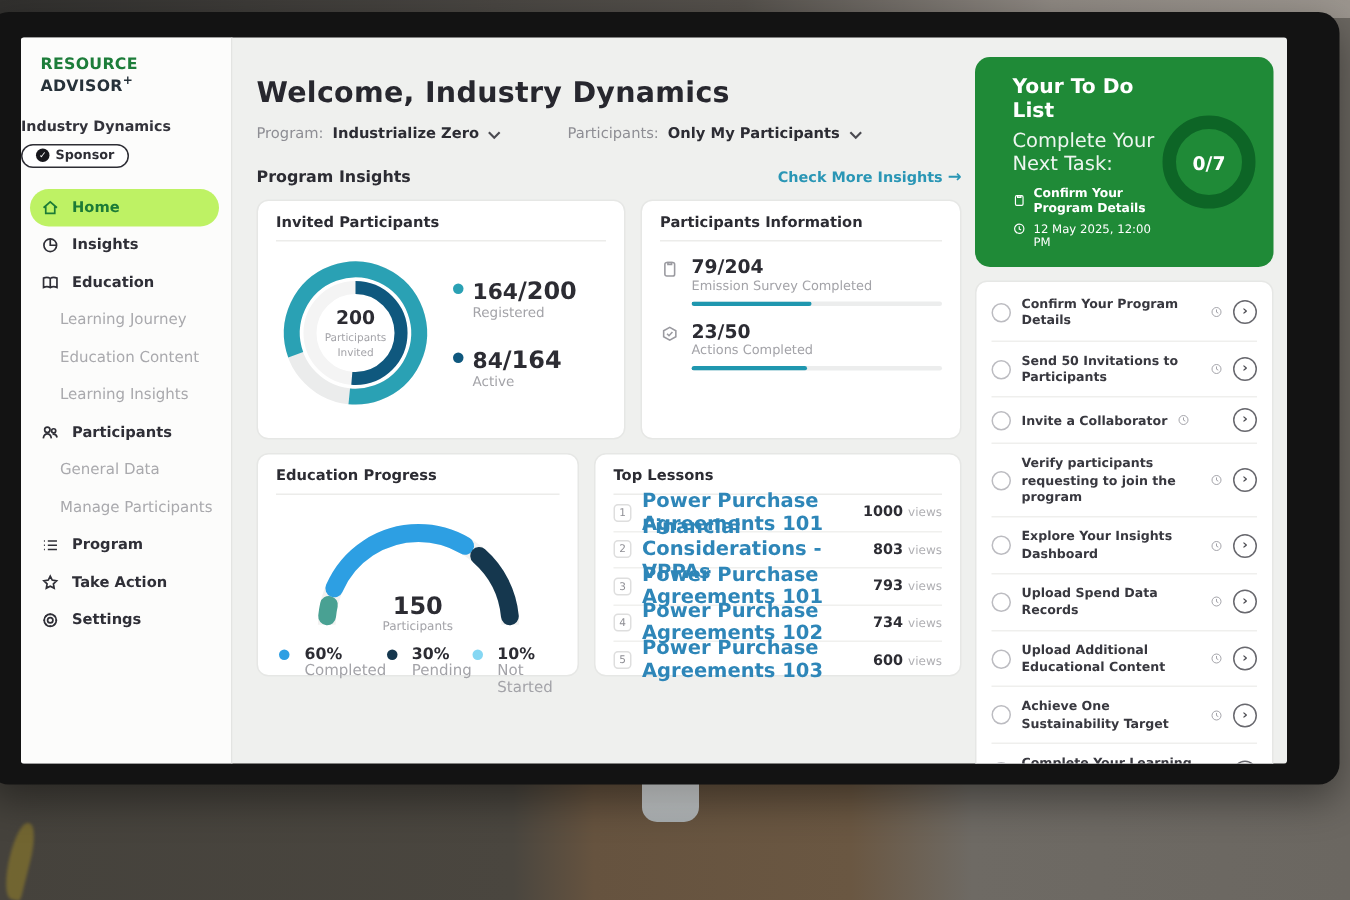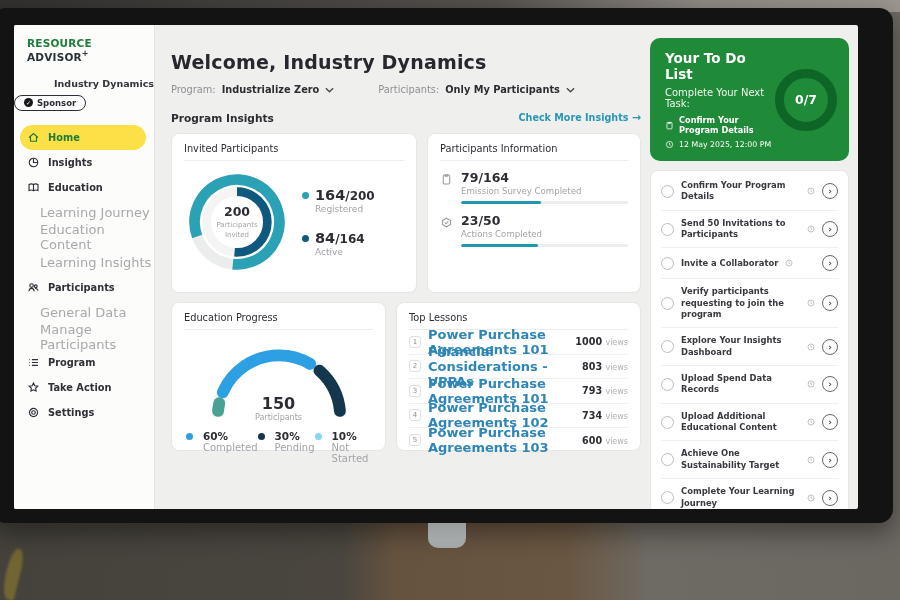--- a/index.html
+++ b/index.html
@@ -18,62 +18,62 @@
   
   .monitor { position:absolute; left:-8px; top:8px; width:901px; height:515px;
              background:#131313; border-radius:14px; box-shadow:0 10px 26px rgba(0,0,0,.4); }
   .screen { position:absolute; left:22px; top:17px; width:844px; height:484px;
             background:#eff0ee; overflow:hidden; display:flex; border-radius:2px; }
 
   
   .sidebar { width:141px; background:#fcfcfb; border-right:1px solid #e3e4e2; padding:10px 0 0 0; flex:none; }
   .logo { padding:2px 0 0 13px; font-size:10.5px; font-weight:bold; letter-spacing:.2px; }
   .logo .g { color:#1d7d3a; } .logo .d { color:#27323a; } .logo .plus { color:#27323a; font-size:8px; vertical-align:super; }
-  .org { text-align:right; font-size:9.5px; font-weight:bold; color:#33333b; margin-top:15px; }
+  .org { text-align:left; font-size:9.5px; font-weight:bold; color:#33333b; margin-top:15px; }
   .badge-wrap { display:flex; margin-top:6px; }
   .badge { display:inline-flex; align-items:center; gap:4px; border:1.4px solid #2e2e35; border-radius:11px;
            padding:2px 9px; font-size:8.5px; font-weight:bold; color:#2e2e35; background:#fff; cursor:pointer; }
   .badge .dot { width:9px; height:9px; border-radius:50%; background:#17171c; color:#fff; font-size:6px;
                 display:flex; align-items:center; justify-content:center; }
   .nav { margin-top:14px; }
   .nav-item { display:flex; align-items:center; gap:8px; height:25px; padding-left:13px;
               font-size:9.8px; font-weight:bold; color:#2f2f37; cursor:pointer; }
   .nav-item svg { width:13px; height:13px; stroke:#2f2f37; fill:none; stroke-width:1.4; flex:none; }
-  .nav-item.active { background:#fde047; border-radius:14px; margin:0 8px 0 6px; padding-left:7px; color:#1c7b36; }
+  .nav-item.active { background:#bef264; border-radius:14px; margin:0 8px 0 6px; padding-left:7px; color:#1c7b36; }
   .nav-item.active svg { stroke:#1c7b36; }
-  .nav-item.sub { color:#a9a9ad; font-weight:normal; padding-left:26px; font-size:13px; }
+  .nav-item.sub { color:#a9a9ad; font-weight:normal; padding-left:26px; font-size:10px;text-align:right; }
 
   
   .main { width:495px; flex:none; padding:26px 9px 0 16px; }
   h1.welcome { font-size:19px; font-weight:bold; color:#27272e; letter-spacing:.2px; }
   .filters { display:flex; gap:44px; margin-top:11px; font-size:9.8px; align-items:center; }
   .filter { display:flex; align-items:center; gap:6px; cursor:pointer; }
   .filter .lab { color:#8e8e94; }
   .filter .val { color:#2c2c33; font-weight:bold; }
   .filter svg { width:9px; height:6px; stroke:#4a4a50; stroke-width:1.6; fill:none; }
   .sec-row { display:flex; justify-content:space-between; align-items:center; margin-top:16px; }
   .sec-title { font-size:10.6px; font-weight:bold; color:#2c2c33; }
   .sec-link { font-size:9.6px; font-weight:bold; color:#2a96b5; text-decoration:none; cursor:pointer; }
   .sec-link .arr { font-size:11px; }
   .cards { display:flex; gap:10px; margin-top:9px; }
   .card { background:#fff; border:1px solid #e6e7e5; border-radius:8px; padding:9px 12px 8px 12px; }
-  .card-title { font-size:9.8px; font-weight:normal; color:#2c2c33; padding-bottom:6px; border-bottom:1px solid #ececea; }
+  .card-title { font-size:9.8px; font-weight:bold; color:#2c2c33; padding-bottom:6px; border-bottom:1px solid #ececea; }
 
   
   .card.invited { width:246px; height:160px; }
   .donut-row { display:flex; align-items:center; gap:12px; margin-top:8px; }
   .donut-wrap { position:relative; width:106px; height:106px; flex:none; }
   .donut-center { position:absolute; inset:0; display:flex; flex-direction:column; align-items:center; justify-content:center; text-align:center; }
   .donut-center .big { font-size:12.5px; font-weight:bold; color:#2c2c33; }
   .donut-center .small { font-size:7px; color:#a3a3a8; width:56px; line-height:1.3; margin-top:2px; }
   .dlegend { display:flex; flex-direction:column; gap:16px; }
   .dleg-item { display:flex; align-items:flex-start; gap:6px; }
   .dleg-dot { width:7px; height:7px; border-radius:50%; margin-top:5px; flex:none; }
   .dleg-val { font-size:14.5px; font-weight:bold; color:#2c2c33; }
-  .dleg-val .tot { font-size:12px;margin-top:48px; }
+  .dleg-val .tot { font-size:16px;margin-top:48px; }
   .dleg-lab { font-size:9px; color:#a3a3a8; margin-top:1px; }
 
   
   .card.pinfo { width:214px; height:160px; }
   .info-row { display:flex; gap:8px; margin-top:9px; align-items:flex-start; }
   .info-row svg { width:13px; height:13px; stroke:#9a9aa0; fill:none; stroke-width:1.3; flex:none; margin-top:3px; }
   .info-body { flex:1; }
   .info-val { font-size:12.5px; font-weight:bold; color:#2c2c33; }
   .info-lab { font-size:8.6px; color:#a3a3a8; margin-top:1px; }
   .bar { height:3px; background:#eceded; border-radius:2px; margin-top:5px; overflow:hidden; }
@@ -96,25 +96,25 @@
   .lesson-row { display:flex; align-items:center; gap:7px; height:24.5px; border-bottom:1px solid #f993; border-bottom:1px solid #f0f0ee; }
   .lesson-row:last-child { border-bottom:none; }
   .rank { width:12px; height:12px; border:1px solid #dedede; border-radius:3px; font-size:7px; color:#8e8e94;
           display:flex; align-items:center; justify-content:center; flex:none; }
   .lesson-title { font-size:13px; font-weight:bold; color:#2e86b8; flex:1; cursor:pointer; }
   .views { font-size:9.6px; font-weight:bold; color:#2c2c33; }
   .views .vlab { font-size:8px; font-weight:normal; color:#b0b0b4; }
 
   
   .right { width:208px; flex:none; padding:13px 9px 0 0; display:flex; flex-direction:column; }
-  .todo-card { background:#1f8a37; border-radius:10px; color:#fff; padding:12px 12px 12px 15px;
+  .todo-card { background:#1f8a37; border-radius:10px; color:#fff; padding:12px 12px 12px 25px;
                display:flex; justify-content:space-between; align-items:center; }
   .todo-left { width:124px; }
   .todo-title { font-size:13.5px; font-weight:bold; }
-  .todo-sub { font-size:10px; margin-top:5px; opacity:.92; }
+  .todo-sub { font-size:13px; margin-top:5px; opacity:.92; }
   .todo-task { display:flex; gap:5px; align-items:center; font-size:8.2px; font-weight:bold; margin-top:6px; }
   .todo-when { display:flex; gap:5px; font-size:7.8px; margin-top:5px; }
   .todo-card svg { width:9px; height:9px; stroke:#fff; fill:none; stroke-width:1.4; flex:none; }
   .todo-ring { width:62px; height:62px; border-radius:50%; border:9px solid #0d6526;
                display:flex; align-items:center; justify-content:center; flex:none; }
   .todo-ring span { font-size:12.5px; font-weight:bold; color:#fff; }
 
   .tasks-card { background:#fff; border:1px solid #e6e7e5; border-radius:8px; margin-top:9px; padding:2px 10px; }
   .task-row { display:flex; align-items:center; gap:7px; padding:7px 0; border-bottom:1px solid #efefed; cursor:pointer; }
   .task-check { width:13px; height:13px; border:1.4px solid #bcbcc1; border-radius:50%; flex:none; }
@@ -275,21 +275,21 @@
       </section>
 
       <section class="card pinfo">
         <div class="card-title">Participants Information</div>
         <div class="info-row">
           <svg viewBox="0 0 16 16">
                 <rect x="4" y="2.5" width="8" height="11" rx="1.5"></rect>
                 <path d="M6.5 2.5h3v1.6h-3z"></path>
               </svg>
           <div class="info-body">
-            <div class="info-val">79/164</div>
+            <div class="info-val">79/204</div>
             <div class="info-lab">Emission Survey Completed</div>
             <div class="bar">
                   <div class="bar-fill" style="width: 48.2%;"></div>
                 </div>
           </div>
         </div>
         <div class="info-row">
           <svg viewBox="0 0 16 16">
                 <path d="M3 5.5l5-2.8 5 2.8v5l-5 2.8-5-2.8z"></path>
                 <path d="M5.8 8l1.6 1.6 2.8-3"></path>

